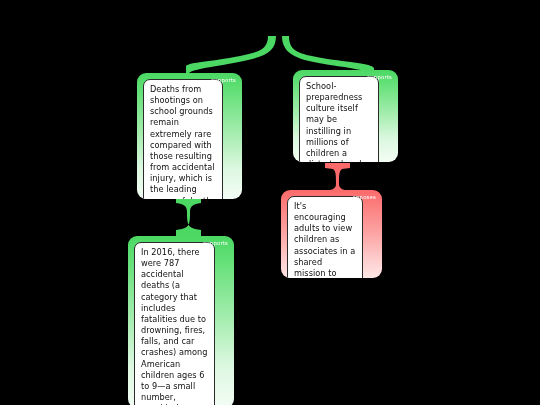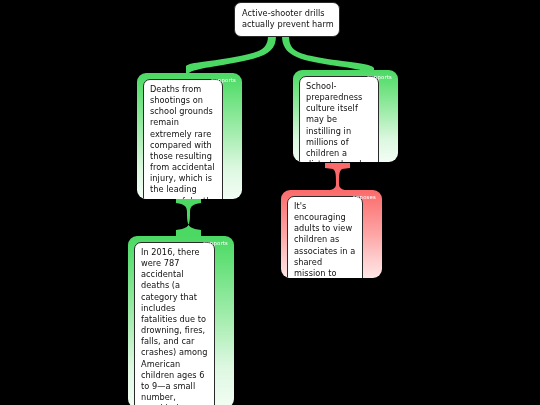--- a/index.html
+++ b/index.html
@@ -145,25 +145,20 @@
              C 190 222, 190 227, 182 229
              L 176 230
              L 176 236
              L 201 236
              L 201 230
              L 195 229
              C 187 227, 187 222, 187 212
              C 187 206, 184 204, 176 203 Z"></path>
   </svg>
 
-  <div class="node node-root" id="node-root">
-    <div class="card">
-      <div class="card-text">Active-shooter drills actually prevent harm</div>
-    </div>
-  </div>
 
   <div class="node node-reason support" id="node-support-deaths">
     <div class="card">
       <span class="badge">supports</span>
       <div class="inner-box">
         <div class="inner-text">Deaths from shootings on school grounds remain extremely rare compared with those resulting from accidental injury, which is the leading cause of death for children and teenagers.</div>
       </div>
     </div>
   </div>
 

